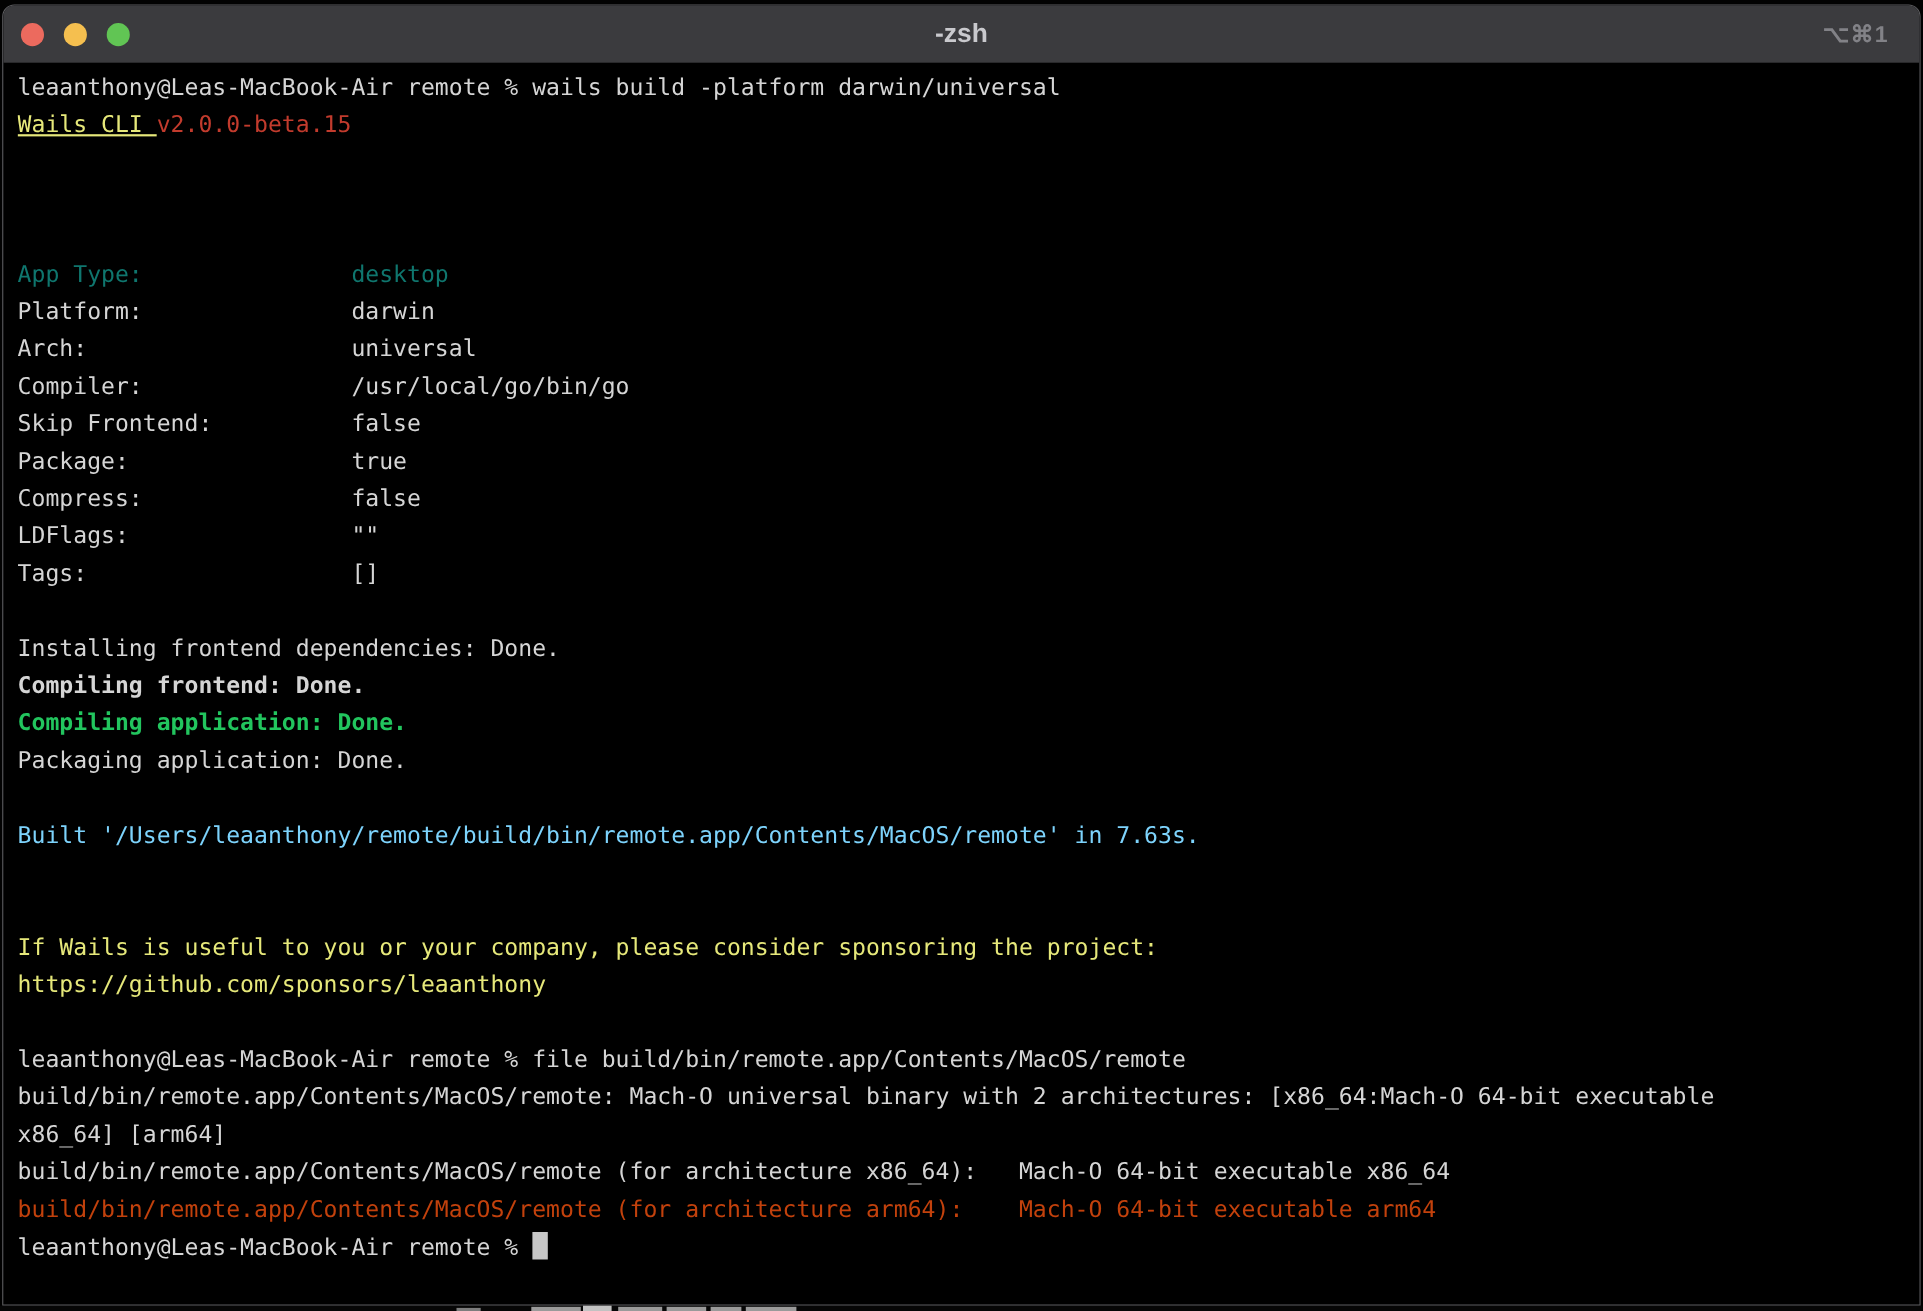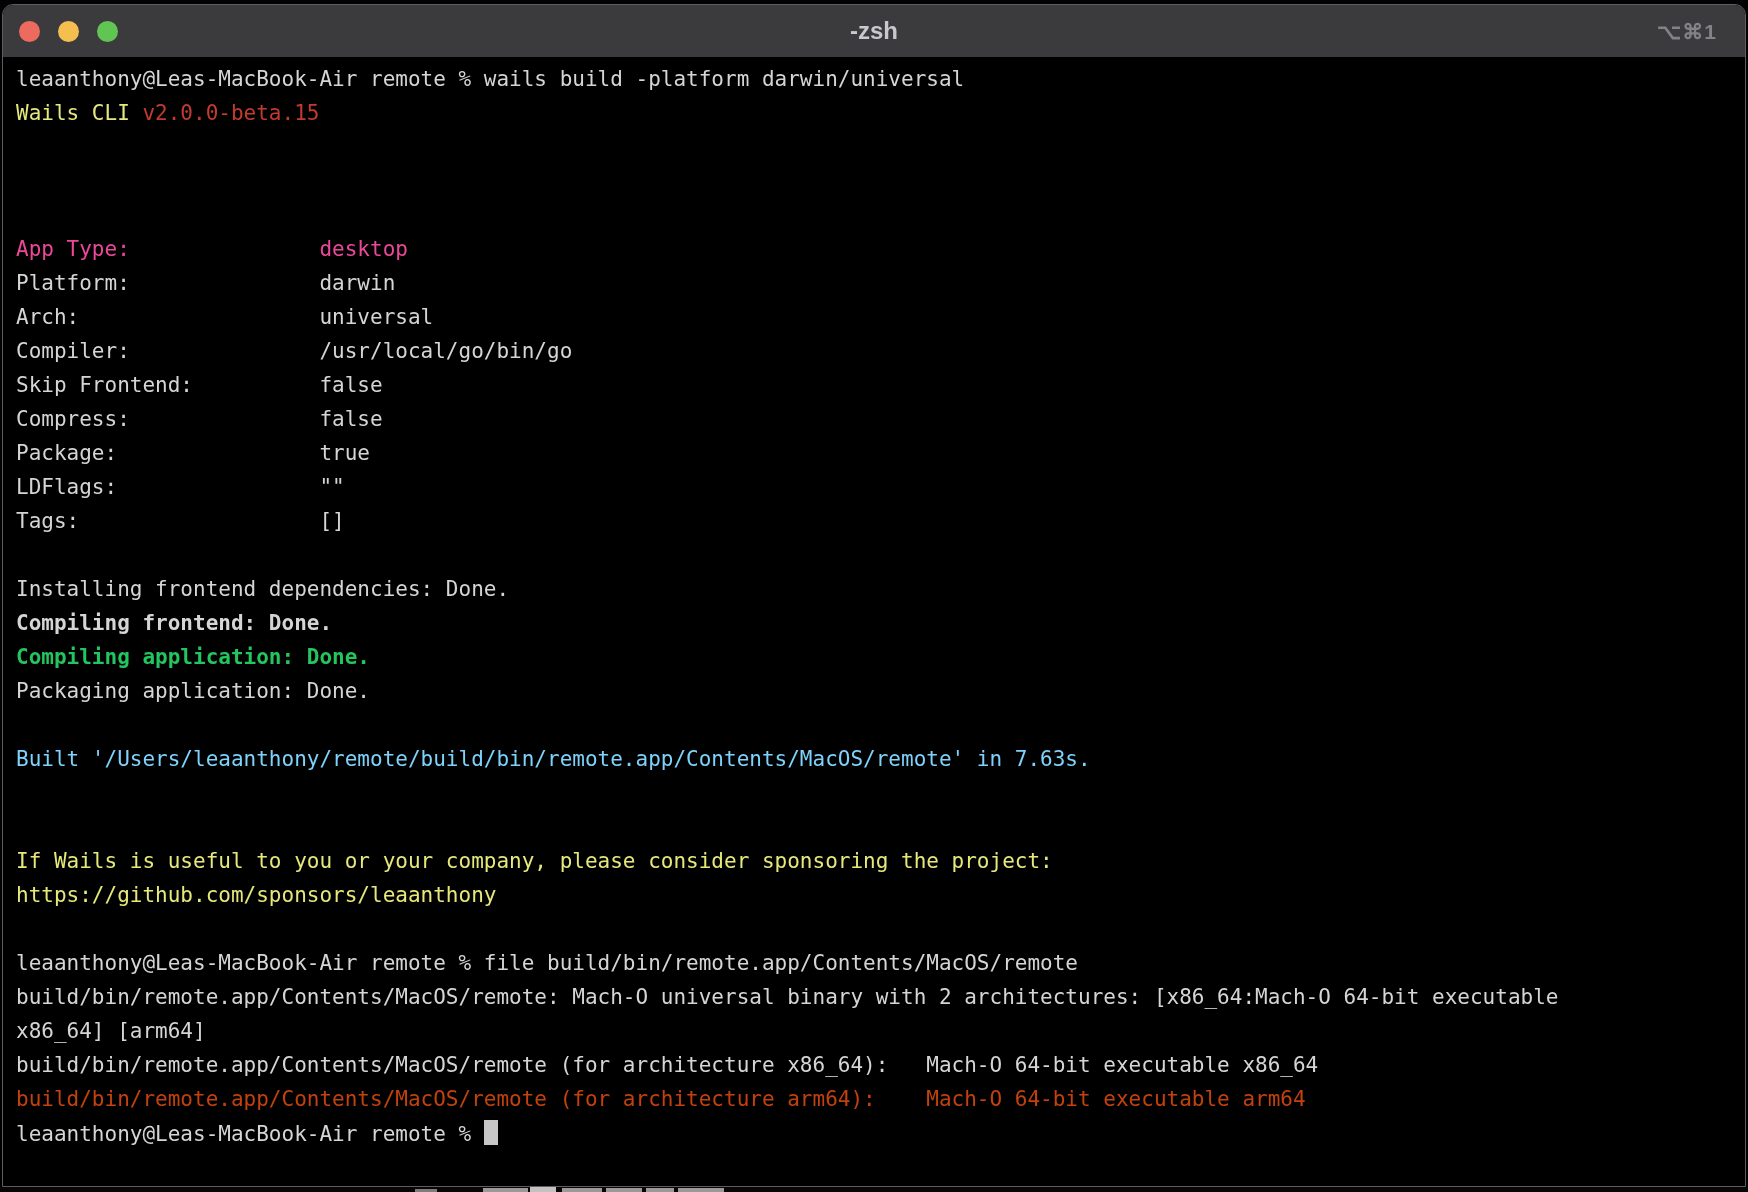--- a/index.html
+++ b/index.html
@@ -129,31 +129,31 @@
         <div class="traffic-light" style="background-color: rgb(236, 106, 94);"></div>
         <div class="traffic-light" style="background-color: rgb(245, 191, 79);"></div>
         <div class="traffic-light" style="background-color: rgb(97, 197, 84);"></div>
       </div>
       <div id="window-title">-zsh</div>
       <div id="titlebar-shortcut">⌥⌘1</div>
     </div>
 
     <div id="terminal-screen">
         <div class="term-line"><span style="color: rgb(213, 213, 213);">leaanthony@Leas-MacBook-Air remote % wails build -platform darwin/universal</span></div>
-        <div class="term-line"><span style="color: rgb(230, 232, 122);">Wails CLI </span><span style="color: rgb(194, 59, 45);">v2.0.0-beta.15</span></div>
+        <div class="term-line"><span style="color: rgb(230, 232, 122); text-decoration: underline;">Wails CLI </span><span style="color: rgb(194, 59, 45);">v2.0.0-beta.15</span></div>
         <div class="term-line"></div>
         <div class="term-line"></div>
         <div class="term-line"></div>
-        <div class="term-line"><span style="color: #ec4899; margin-top: 32px;">App Type:               desktop</span></div>
+        <div class="term-line"><span style="color: #0f766e; margin-top: 32px;">App Type:               desktop</span></div>
         <div class="term-line"><span style="color: rgb(213, 213, 213);">Platform:               darwin</span></div>
         <div class="term-line"><span style="color: rgb(213, 213, 213);">Arch:                   universal</span></div>
         <div class="term-line"><span style="color: rgb(213, 213, 213);">Compiler:               /usr/local/go/bin/go</span></div>
         <div class="term-line"><span style="color: rgb(213, 213, 213);">Skip Frontend:          false</span></div>
+        <div class="term-line"><span style="color: rgb(213, 213, 213);">Package:                true</span></div>
         <div class="term-line"><span style="color: rgb(213, 213, 213);">Compress:               false</span></div>
-        <div class="term-line"><span style="color: rgb(213, 213, 213);">Package:                true</span></div>
         <div class="term-line"><span style="color: rgb(213, 213, 213);">LDFlags:                ""</span></div>
         <div class="term-line"><span style="color: rgb(213, 213, 213);">Tags:                   []</span></div>
         <div class="term-line"></div>
         <div class="term-line"><span style="color: rgb(213, 213, 213);">Installing frontend dependencies: Done.</span></div>
         <div class="term-line"><span style="color: rgb(213, 213, 213); font-weight: bold;">Compiling frontend: Done.</span></div>
         <div class="term-line"><span style="color: #22c55e; font-weight: bold;">Compiling application: Done.</span></div>
         <div class="term-line"><span style="color: rgb(213, 213, 213);">Packaging application: Done.</span></div>
         <div class="term-line"></div>
         <div class="term-line"><span style="color: #7dd3fc;">Built '/Users/leaanthony/remote/build/bin/remote.app/Contents/MacOS/remote' in 7.63s.</span></div>
         <div class="term-line"></div>

